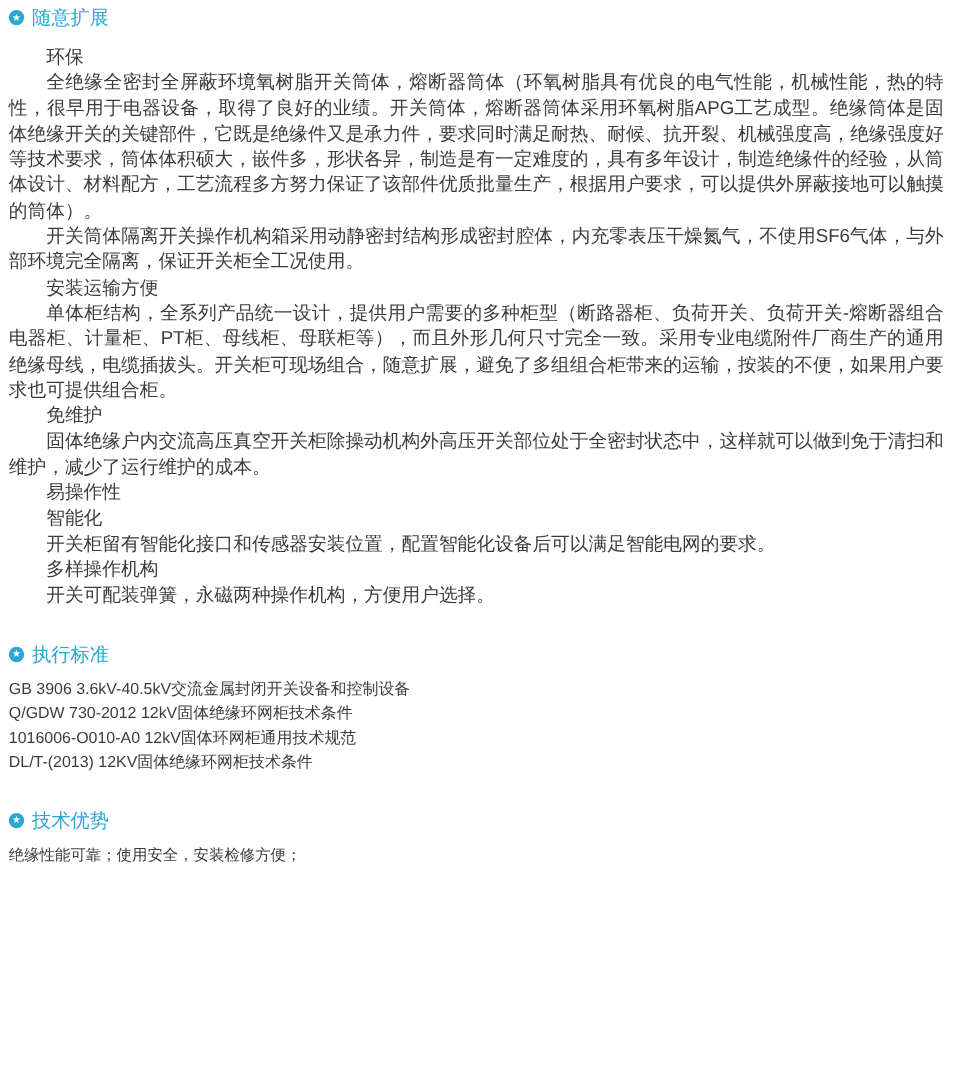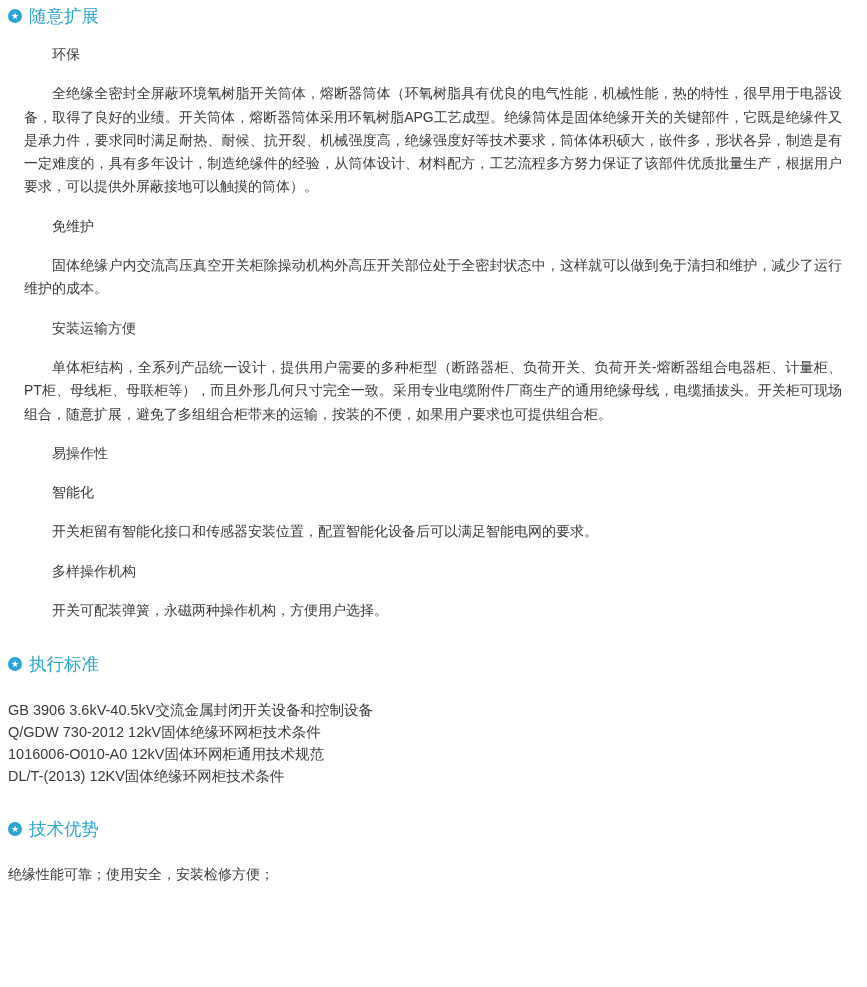--- a/index.html
+++ b/index.html
@@ -32,30 +32,30 @@
     border-radius: 50%;
     background: #2ba6d2;
     color: #ffffff;
     font-size: 9px;
     line-height: 1;
     flex: 0 0 auto;
   }
 
   .features { margin-top: 13px; }
   .feature p {
-    margin: 16px;
-    font-size: 14px;
+    margin: 0;
+    font-size: 17px;
     line-height: 23.3px;
     text-indent: 2em;
   }
   .feature p.feat-body {
     text-align: justify;
   }
 
-  .standards-body, .adv-body { margin-top: 24px; }
+  .standards-body, .adv-body { margin-top: 10px; }
   .plain-line {
     margin: 0;
     font-size: 14.5px;
     line-height: 22px;
     text-indent: 0;
   }
   .adv-body .plain-line { font-size: 14px; line-height: 21.5px; }
 
   .section-standards { margin-top: 31px; }
   .section-advantages { margin-top: 31px; }
@@ -71,28 +71,29 @@
       <span>随意扩展</span>
     </h2>
     <div class="features">
       <div class="feature">
         <p class="feat-title">环保</p>
       </div>
       <div class="feature">
         <p class="feat-body">全绝缘全密封全屏蔽环境氧树脂开关筒体，熔断器筒体（环氧树脂具有优良的电气性能，机械性能，热的特性，很早用于电器设备，取得了良好的业绩。开关筒体，熔断器筒体采用环氧树脂APG工艺成型。绝缘筒体是固体绝缘开关的关键部件，它既是绝缘件又是承力件，要求同时满足耐热、耐候、抗开裂、机械强度高，绝缘强度好等技术要求，筒体体积硕大，嵌件多，形状各异，制造是有一定难度的，具有多年设计，制造绝缘件的经验，从筒体设计、材料配方，工艺流程多方努力保证了该部件优质批量生产，根据用户要求，可以提供外屏蔽接地可以触摸的筒体）。</p>
       </div>
       <div class="feature">
+        <p class="feat-body">开关筒体隔离开关操作机构箱采用动静密封结构形成密封腔体，内充零表压干燥氮气，不使用SF6气体，与外部环境完全隔离，保证开关柜全工况使用。</p>
+      </div>
+      <div class="feature">
+        <p class="feat-title">安装运输方便</p>
+        <p class="feat-body">单体柜结构，全系列产品统一设计，提供用户需要的多种柜型（断路器柜、负荷开关、负荷开关-熔断器组合电器柜、计量柜、PT柜、母线柜、母联柜等），而且外形几何只寸完全一致。采用专业电缆附件厂商生产的通用绝缘母线，电缆插拔头。开关柜可现场组合，随意扩展，避免了多组组合柜带来的运输，按装的不便，如果用户要求也可提供组合柜。</p>
       </div>
       <div class="feature">
         <p class="feat-title">免维护</p>
         <p class="feat-body">固体绝缘户内交流高压真空开关柜除操动机构外高压开关部位处于全密封状态中，这样就可以做到免于清扫和维护，减少了运行维护的成本。</p>
-      </div>
-      <div class="feature">
-        <p class="feat-title">安装运输方便</p>
-        <p class="feat-body">单体柜结构，全系列产品统一设计，提供用户需要的多种柜型（断路器柜、负荷开关、负荷开关-熔断器组合电器柜、计量柜、PT柜、母线柜、母联柜等），而且外形几何只寸完全一致。采用专业电缆附件厂商生产的通用绝缘母线，电缆插拔头。开关柜可现场组合，随意扩展，避免了多组组合柜带来的运输，按装的不便，如果用户要求也可提供组合柜。</p>
       </div>
       <div class="feature">
         <p class="feat-title">易操作性</p>
       </div>
       <div class="feature">
         <p class="feat-title">智能化</p>
         <p class="feat-body">开关柜留有智能化接口和传感器安装位置，配置智能化设备后可以满足智能电网的要求。</p>
       </div>
       <div class="feature">
         <p class="feat-title">多样操作机构</p>

